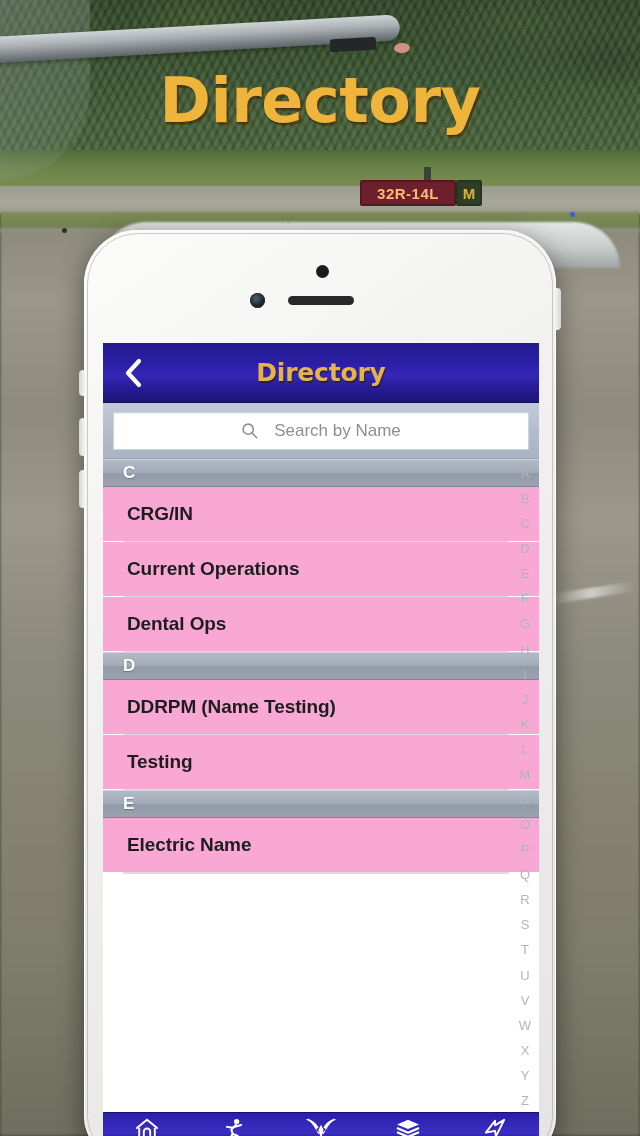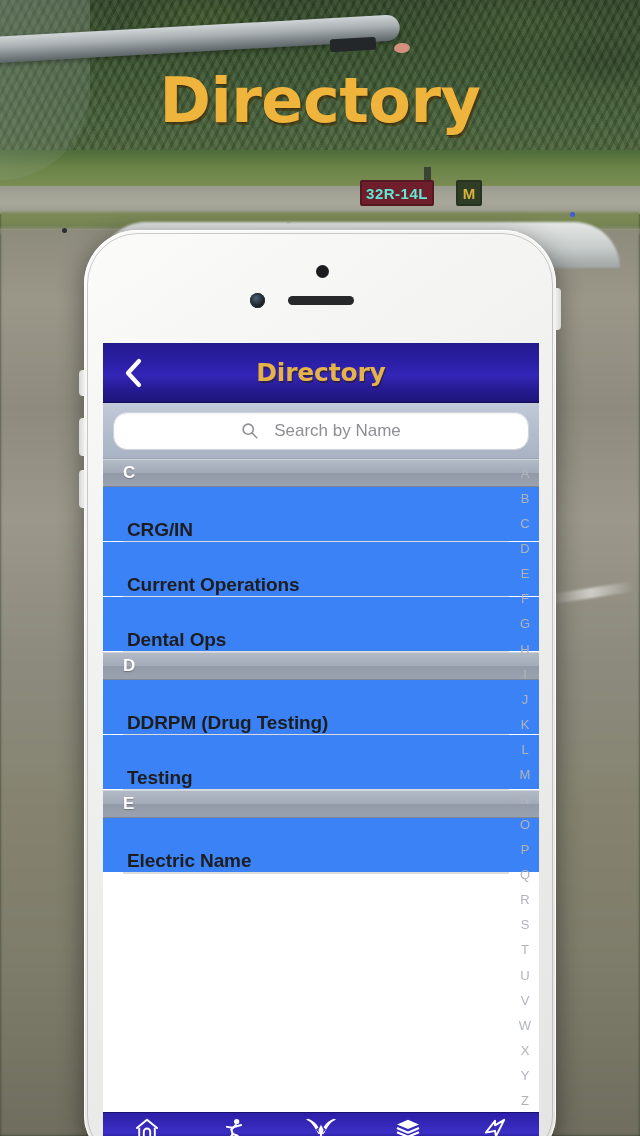--- a/index.html
+++ b/index.html
@@ -73,23 +73,23 @@
   .wing-tipred {
     position: absolute; left: 394px; top: 43px; width: 16px; height: 10px;
     background: #d4907e; border-radius: 50%; transform: rotate(-3.2deg);
   }
   .wing-glass {
     position: absolute; left: -30px; top: -10px; width: 120px; height: 190px;
     background: linear-gradient(140deg, rgba(180,195,185,.35), rgba(120,140,125,.12));
     border-radius: 0 0 90px 0;
   }
   .rwsign {
-    position: absolute; left: 360px; top: 180px; width: 74px; height: 26px;
+    position: absolute; left: 360px; top: 180px; width: 96px; height: 26px;
     background: #6e1f2b; border: 2px solid #551822; border-radius: 2px;
-    color: #5eead4; font-size: 15px; font-weight: 700; letter-spacing: .5px;
+    color: #fdba74; font-size: 15px; font-weight: 700; letter-spacing: .5px;
     display: flex; align-items: center; justify-content: center;
     font-family: "Liberation Sans", sans-serif;
   }
   .rwsign-m {
     position: absolute; left: 456px; top: 180px; width: 26px; height: 26px;
     background: #2f3d27; border: 2px solid #263320; border-radius: 2px;
     color: #d9b23a; font-size: 15px; font-weight: 700;
     display: flex; align-items: center; justify-content: center;
   }
   .rwsign-post {
@@ -208,21 +208,21 @@
     height: 56px;
     background: linear-gradient(180deg, #c2cada 0%, #b4bdcd 50%, #aab3c4 100%);
     display: flex; align-items: center; justify-content: center;
     border-bottom: 1px solid #9aa3b3;
     padding: 0 10px;
   }
   #search-field {
     width: 100%; height: 38px;
     background: #ffffff;
     border: 1px solid #cfd4dc;
-    border-radius: 14px;
+    border-radius: 0;
     display: flex; align-items: center; justify-content: center;
     gap: 16px;
     box-shadow: inset 0 1px 2px rgba(0,0,0,.06);
     cursor: text;
   }
   #search-placeholder {
     font-size: 17px; color: #8e8e93;
     font-family: "Liberation Sans", sans-serif;
   }
 
@@ -240,23 +240,23 @@
     border-bottom: 1px solid #7f8796;
     display: flex; align-items: center;
     padding-left: 20px;
   }
   .section-header span {
     color: #ffffff; font-size: 17px; font-weight: 700;
     text-shadow: 0 1px 1px rgba(0,0,0,.28);
   }
   .list-row {
     height: 54px;
-    display: flex; align-items: flex-end;
+    display: flex; align-items: center;
     padding-left: 24px; padding-right: 38px;
-    background: #3b82f6;
+    background: #f9a8d4;
     cursor: pointer;
   }
   .list-row span {
     font-size: 19px; font-weight: 600; color: #1d1d1f;
     letter-spacing: -0.1px;
   }
   .row-divider {
     height: 1px; background: #dcdcdc; margin-left: 20px; margin-right: 30px;
   }
 
@@ -368,21 +368,21 @@
       <div class="row-divider"></div>
       <div class="list-row">
         <span>Dental Ops</span>
       </div>
       <div class="row-divider"></div>
 
       <div class="section-header">
         <span>D</span>
       </div>
       <div class="list-row">
-        <span>DDRPM (Drug Testing)</span>
+        <span>DDRPM (Name Testing)</span>
       </div>
       <div class="row-divider"></div>
       <div class="list-row">
         <span>Testing</span>
       </div>
       <div class="row-divider"></div>
 
       <div class="section-header">
         <span>E</span>
       </div>

